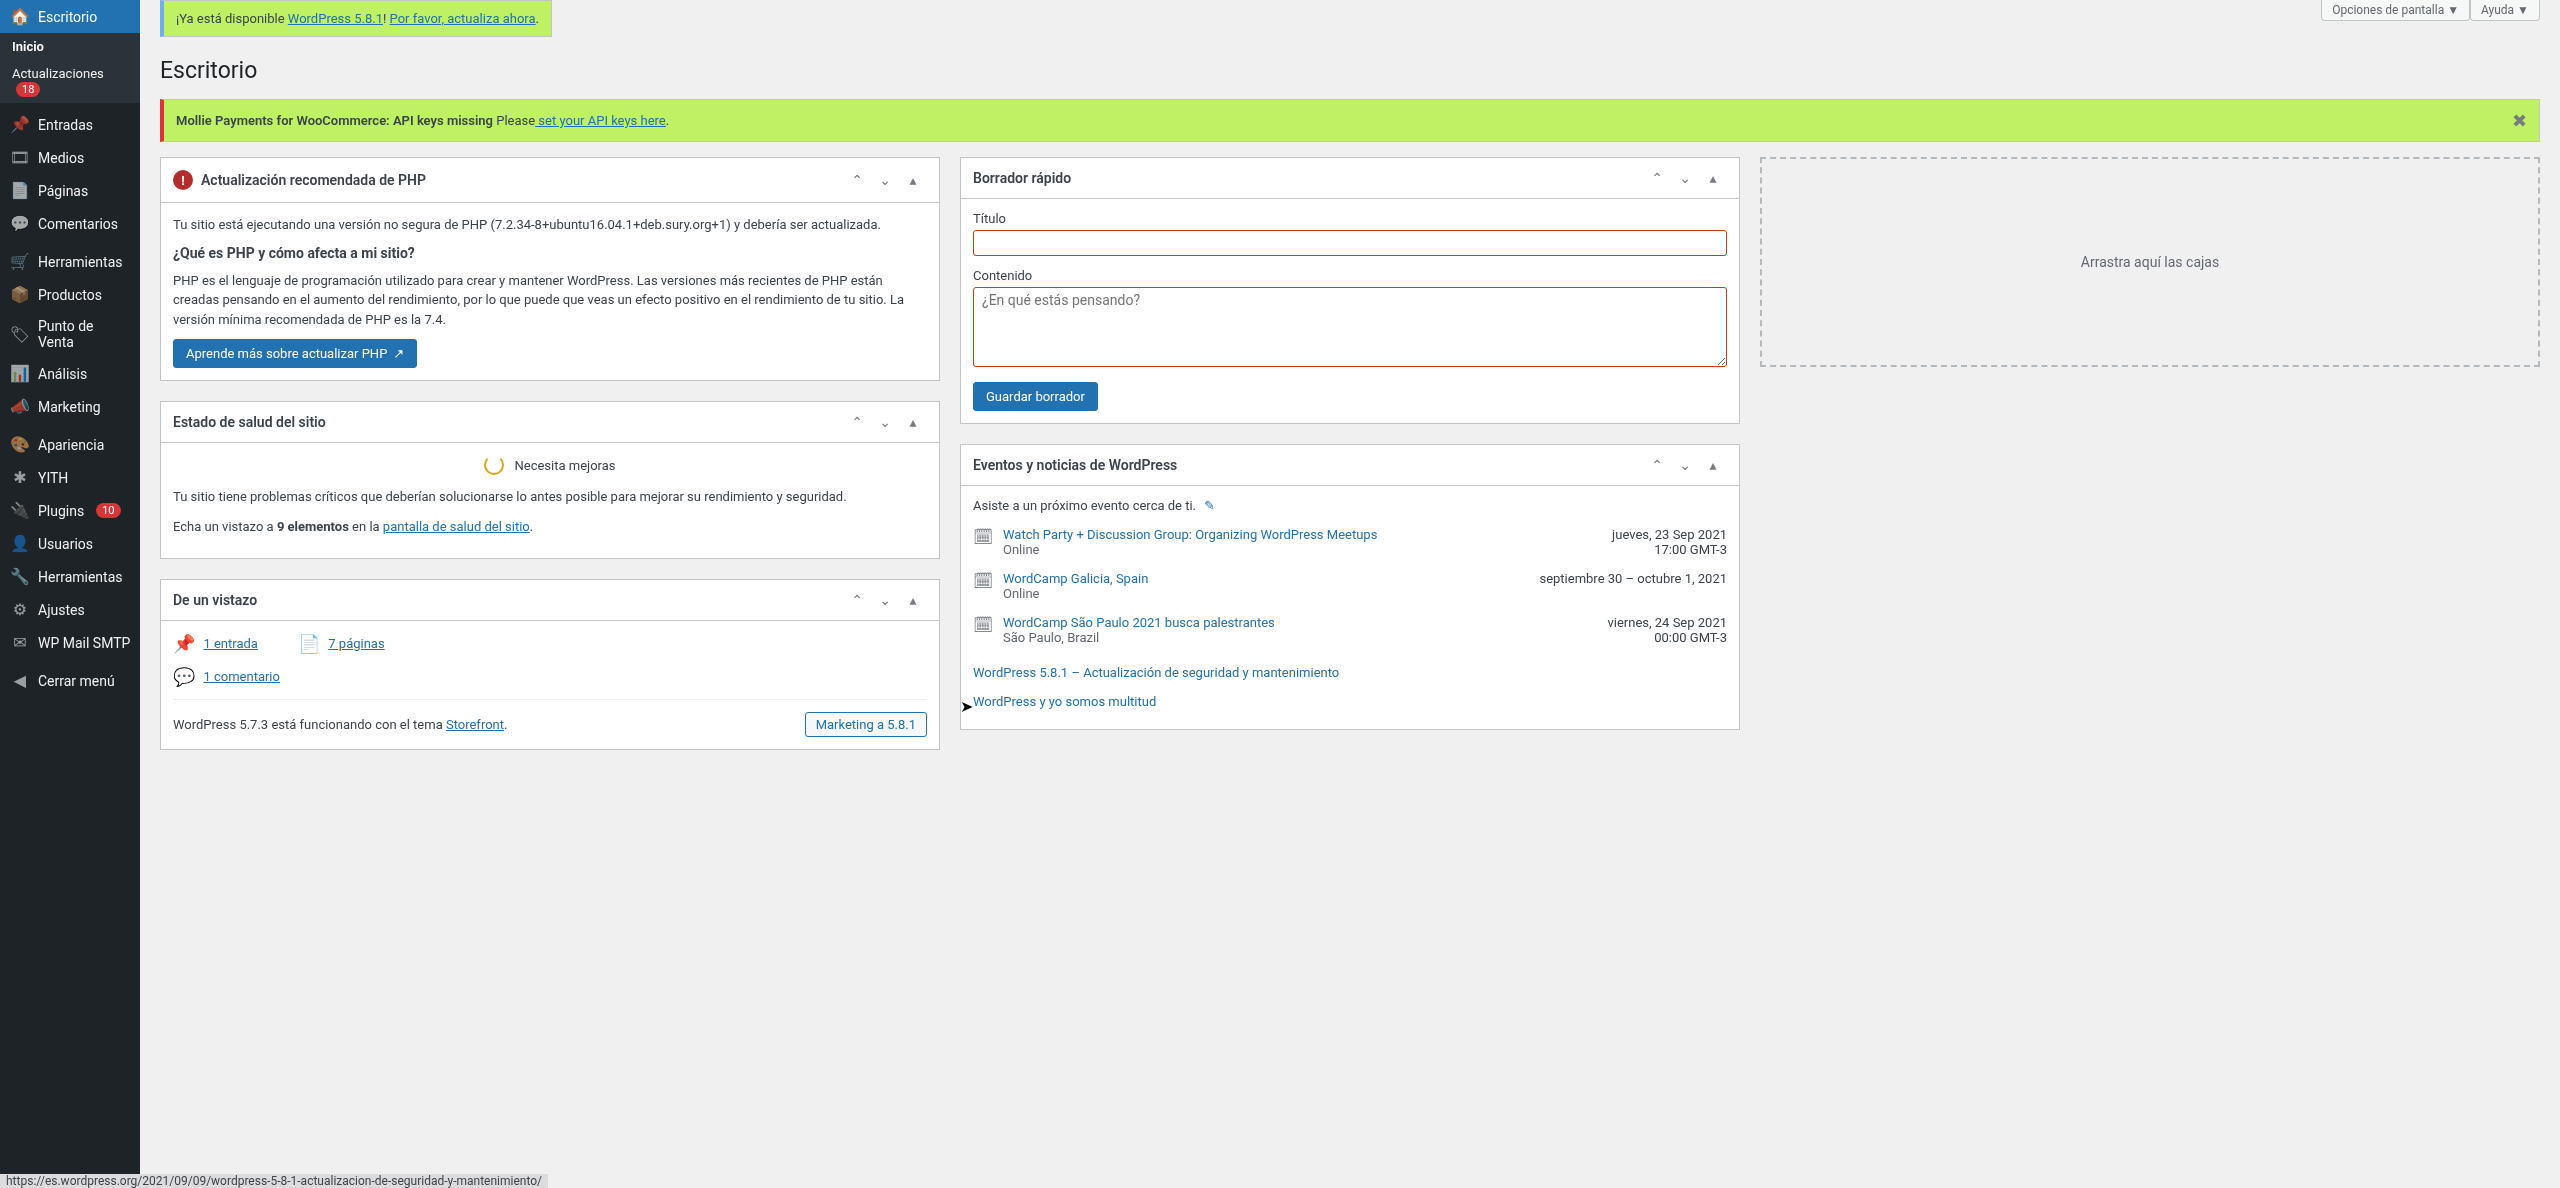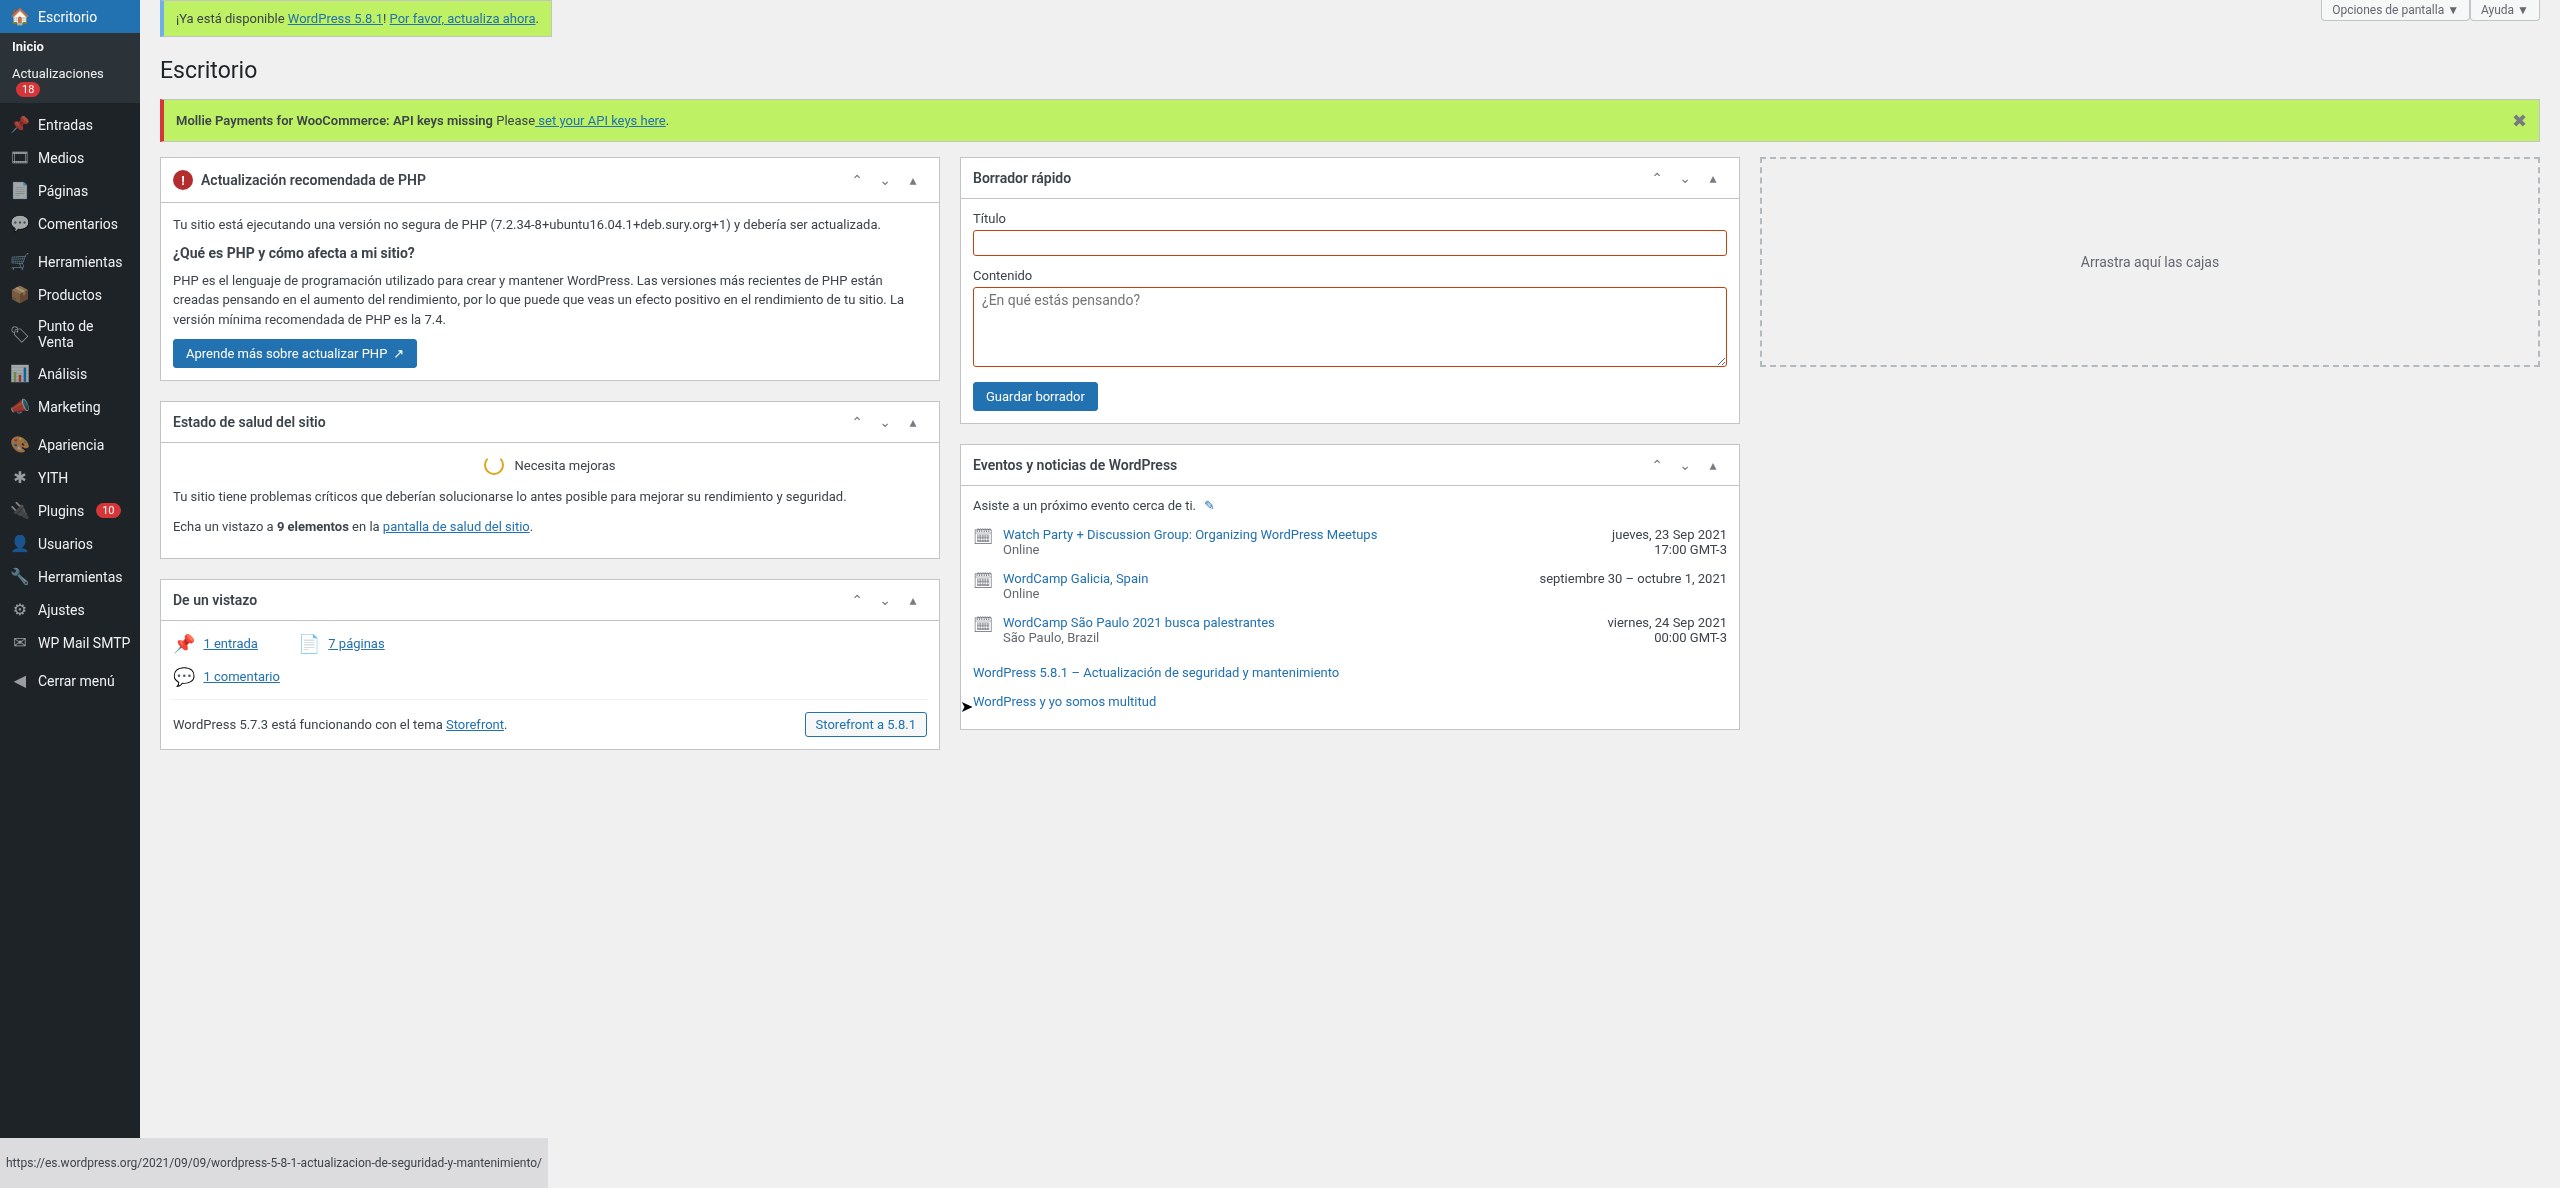--- a/index.html
+++ b/index.html
@@ -72,21 +72,21 @@
 .event-item { display: flex; gap: 10px; margin-bottom: 14px; }
 .event-icon { width: 20px; color: #646970; font-size: 16px; flex-shrink: 0; }
 .event-body { flex: 1; }
 .event-title { color: #2271b1; font-weight: 400; display: block; }
 .event-loc { color: #646970; }
 .event-date { text-align: right; color: #3c434a; flex-shrink: 0; }
 .news-link { display: block; color: #2271b1; margin-bottom: 8px; padding-top: 6px; }
 
 .link { color: #2271b1; text-decoration: underline; cursor: pointer; }
 
-.statusbar { position: fixed; bottom: 0; left: 0; background: #dcdcde; padding: 18px 6px; font-size: 12px; color: #3c434a; }
+.statusbar { position: fixed; bottom: 0; left: 0; background: #dcdcde; padding: 0 6px; font-size: 12px; color: #3c434a; }
 .dismiss-btn { background: none; border: none; color: #787c82; cursor: pointer; font-size: 18px; }
 .cursor { position: fixed; font-size: 16px; color: #000; pointer-events: none; }
 </style>
 </head>
 <body>
 
 <div class="wrap">
 
   <div class="sidebar">
     <div class="sidebar-item current">
@@ -258,21 +258,21 @@
                   <span class="glance-icon">📄</span>
                   <a class="link">7 páginas</a>
                 </div>
             </div>
             <div class="glance-item" style="margin-bottom:12px">
                 <span class="glance-icon">💬</span>
                 <a class="link">1 comentario</a>
               </div>
             <div class="glance-footer">
               <div><span>WordPress 5.7.3 está funcionando con el tema </span><a class="link">Storefront</a>.</div>
-              <button class="button-secondary">Storefront a 5.8.1</button>
+              <button class="button-secondary">Marketing a 5.8.1</button>
             </div>
           </div>
         </div>
       </div>
 
       <div class="col">
         <div class="postbox">
           <div class="postbox-header">
             <h2>Borrador rápido</h2>
             <div class="handle-actions">

